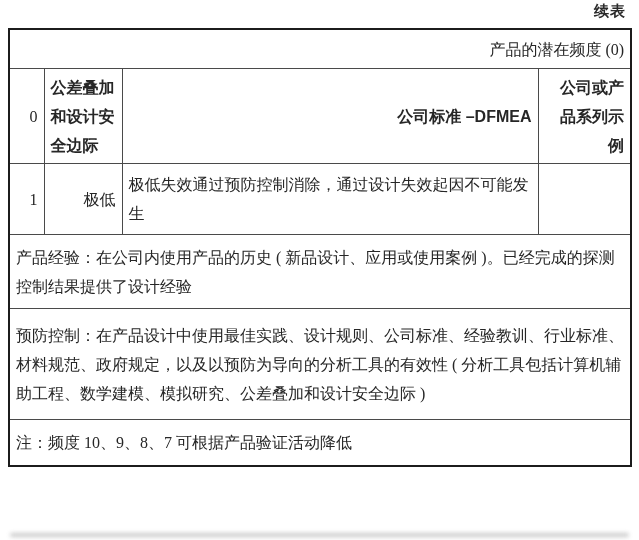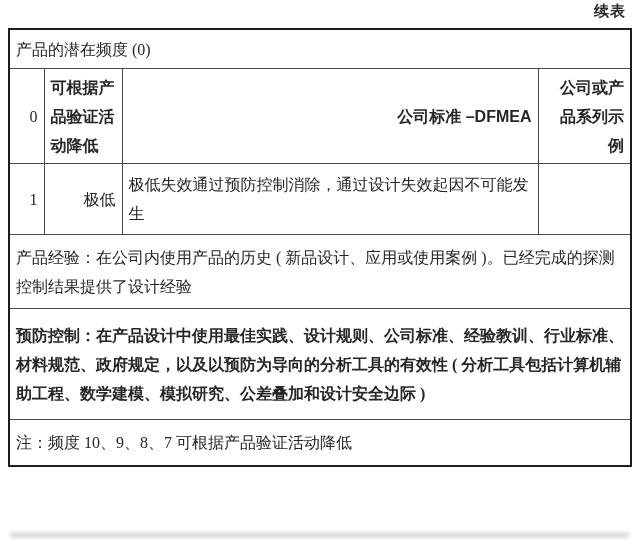--- a/index.html
+++ b/index.html
@@ -52,26 +52,26 @@
   table.doc-table tr:last-child td { border-bottom: 2px solid #1c1c1c; }
   table.doc-table tr td:first-child { border-left: 2px solid #1c1c1c; }
   table.doc-table tr td:last-child { border-right: 2px solid #1c1c1c; }
 
   .c-center { text-align: right; }
   .c-left { text-align: left; }
   .heiti-bold {
     font-family: "Liberation Sans", "DejaVu Sans", sans-serif;
     font-weight: bold;
   }
-  .title-cell { height: 32px; text-align: left; }
+  .title-cell { height: 32px; text-align: right; }
   .intro-cell { height: 70px; }
   .hdr-cell { height: 88px; }
   .r1-cell { height: 64px; }
   .exp-cell { height: 67px; }
-  .prev-cell { height: 104px; font-weight: bold; }
+  .prev-cell { height: 104px; }
   .note-cell { height: 39px; vertical-align: middle; }
 
   .scan-shadow {
     position: absolute;
     left: 10px;
     right: 10px;
     top: 533px;
     height: 4px;
     background: #8a8a8a;
     opacity: 0.45;
@@ -95,21 +95,21 @@
     </colgroup>
 
     <tbody>
         <tr>
       <td colspan="4" class="title-cell">产品的潜在频度 (0)</td>
     </tr>
 
 
     <tr>
       <td class="hdr-cell c-center">0</td>
-      <td class="hdr-cell c-left heiti-bold">可根据产品验证活动降低</td>
+      <td class="hdr-cell c-left heiti-bold">公差叠加和设计安全边际</td>
       <td class="hdr-cell c-center heiti-bold">公司标准 –DFMEA</td>
       <td class="hdr-cell c-center heiti-bold">公司或产品系列示例</td>
     </tr>
 
     <tr>
       <td class="r1-cell c-center">1</td>
       <td class="r1-cell c-center">极低</td>
       <td class="r1-cell c-left">极低失效通过预防控制消除，通过设计失效起因不可能发生</td>
       <td class="r1-cell c-left"></td>
     </tr>

